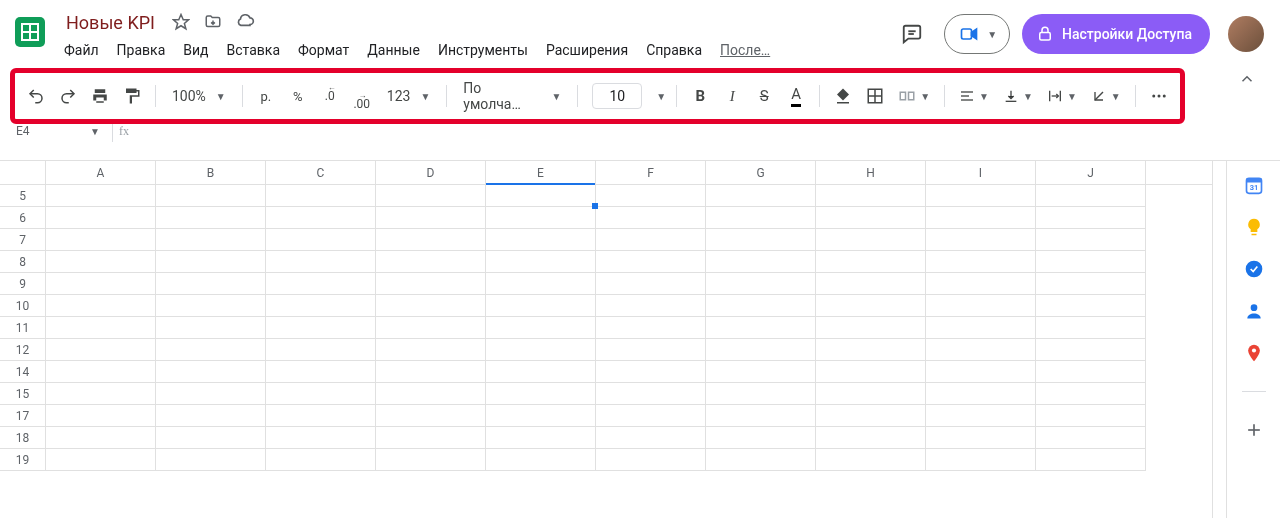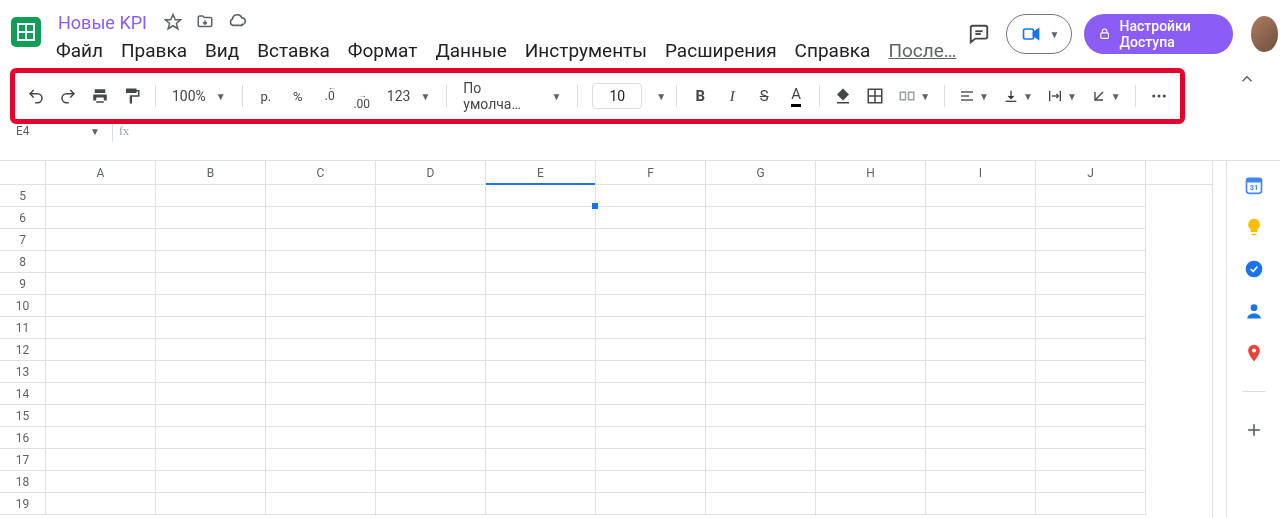--- a/index.html
+++ b/index.html
@@ -3,24 +3,24 @@
 <meta charset="utf-8">
 <style>
   * { box-sizing: border-box; margin: 0; padding: 0; }
   body { font-family: "Google Sans", Roboto, Arial, sans-serif; font-size: 13px; color: #202124; background: #fff; overflow: hidden; width: 1280px; height: 518px; }
   .app { display: flex; flex-direction: column; height: 100%; }
   .header { display: flex; align-items: flex-start; padding: 8px 8px 0 8px; }
   .logo { display: flex; align-items: center; justify-content: center; width: 44px; height: 44px; margin-right: 4px; margin-top:2px; cursor:pointer; }
   .logo svg { width: 36px; height: 36px; }
   .title-area { flex: 1; display: flex; flex-direction: column; }
   .title-row { display: flex; align-items: center; gap: 8px; height: 28px; padding-left: 4px;}
-  .doc-title { font-size: 18px; color: #8b5cf6; padding: 2px 6px; border-radius: 4px; }
+  .doc-title { font-size: 18px; color: #7f1d1d; padding: 2px 6px; border-radius: 4px; }
   .title-icon { color: #5f6368; cursor:pointer; display:flex; align-items:center; justify-content:center; width:24px; height:24px; }
   .menu-row { display: flex; align-items: center; height: 28px; gap: 2px; padding-left:0px;}
-  .menu-item { padding: 4px 8px; font-size: 19px; color: #202124; cursor:pointer; border-radius: 4px; }
+  .menu-item { padding: 4px 8px; font-size: 14px; color: #202124; cursor:pointer; border-radius: 4px; }
   .menu-item.last { color: #5f6368; text-decoration: underline; }
   .header-right { display: flex; align-items: center; gap: 12px; margin-right: 8px; margin-top:6px;}
   .hr-btn { display:flex; align-items:center; justify-content:center; width:40px; height:40px; color:#5f6368; cursor:pointer; border-radius:50%; }
   .meet-btn { display:flex; align-items:center; border:1px solid #747775; border-radius:40px; height:40px; padding:0 2px 0 14px; gap:4px; cursor:pointer; color:#1a73e8; }
   .share-btn { display:flex; align-items:center; background:#8b5cf6; color:#fff; height:40px; padding:0 18px 0 14px; border-radius:40px; gap:8px; cursor:pointer; font-size:14px; font-weight:500; }
   .avatar { width:36px; height:36px; border-radius:50%; background: linear-gradient(135deg,#b07d62,#6b4f3b); cursor:pointer; margin-left:6px; }
   .toolbar-wrap { border: 5px solid #e4002b; border-radius: 6px; margin: 4px 10px 0 10px; display:flex; align-items:center; height:56px; padding:0 8px; gap:6px; }
   .toolbar-wrap-outer { display:flex; align-items:flex-start; }
   .collapse-area { flex:1; display:flex; align-items:center; justify-content:flex-end; padding-right:20px; color:#5f6368; }
   .tb-btn { display:flex; align-items:center; justify-content:center; min-width:26px; height:30px; color:#444746; cursor:pointer; border-radius:4px; padding:0 4px; font-size:13px;}
@@ -380,60 +380,34 @@
             <div class="cell"></div>
             <div class="cell"></div>
             <div class="cell"></div>
             <div class="cell"></div>
             <div class="cell"></div>
             <div class="cell"></div>
             <div class="cell"></div>
             <div class="cell"></div>
           </div>
           <div class="row">
-            <div class="row-h">13</div>
-            <div class="cell"></div>
-            <div class="cell"></div>
-            <div class="cell"></div>
-            <div class="cell"></div>
-            <div class="cell"></div>
-            <div class="cell"></div>
-            <div class="cell"></div>
-            <div class="cell"></div>
-            <div class="cell"></div>
-            <div class="cell"></div>
-          </div>
-          <div class="row">
             <div class="row-h">14</div>
             <div class="cell"></div>
             <div class="cell"></div>
             <div class="cell"></div>
             <div class="cell"></div>
             <div class="cell"></div>
             <div class="cell"></div>
             <div class="cell"></div>
             <div class="cell"></div>
             <div class="cell"></div>
             <div class="cell"></div>
           </div>
           <div class="row">
             <div class="row-h">15</div>
-            <div class="cell"></div>
-            <div class="cell"></div>
-            <div class="cell"></div>
-            <div class="cell"></div>
-            <div class="cell"></div>
-            <div class="cell"></div>
-            <div class="cell"></div>
-            <div class="cell"></div>
-            <div class="cell"></div>
-            <div class="cell"></div>
-          </div>
-          <div class="row">
-            <div class="row-h">16</div>
             <div class="cell"></div>
             <div class="cell"></div>
             <div class="cell"></div>
             <div class="cell"></div>
             <div class="cell"></div>
             <div class="cell"></div>
             <div class="cell"></div>
             <div class="cell"></div>
             <div class="cell"></div>
             <div class="cell"></div>

